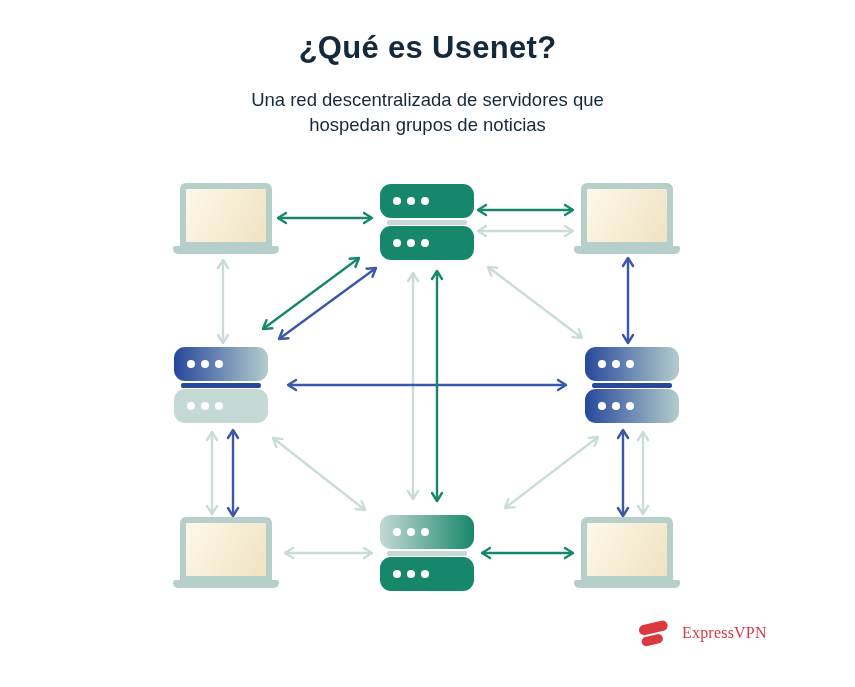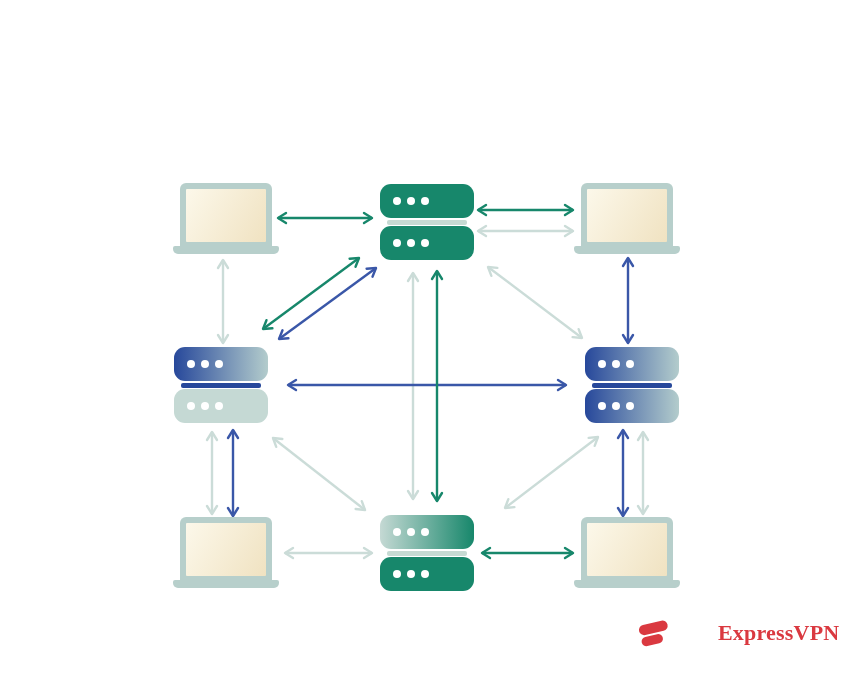--- a/index.html
+++ b/index.html
@@ -35,28 +35,35 @@
   .server.blue-mixed .b1{background:linear-gradient(90deg,var(--server-blue-dark),var(--server-blue-light));}
   .server.blue-mixed .b2{background:var(--server-pale);}
   .server.blue-mixed .sdiv{background:var(--server-blue-dark);}
   .server.green-mixed .b1{background:linear-gradient(90deg,var(--server-pale),var(--green));}
   .server.green-mixed .b2{background:var(--green);}
   .server.green-mixed .sdiv{background:var(--divider-pale);}
 
   
   .brand{position:absolute;top:617px;left:637px;display:flex;align-items:center;gap:11px;}
   .brand-icon{width:34px;height:32px;fill:var(--brand-red);}
-  .brand-text{font-family:"Liberation Serif",serif;font-size:22px;font-weight:700;
-              color:var(--brand-red);letter-spacing:.2px;margin-left:36px;}
+  .brand-text{font-family:"Liberation Serif",serif;font-size:16px;font-weight:400;
+              color:var(--brand-red);letter-spacing:.2px;}
 </style>
 </head>
 <body>
 
 <div class="canvas">
 
+  <div class="header">
+    <h1>¿Qué es Usenet?</h1>
+    <div class="subtitle">
+      <span>Una red descentralizada de servidores que</span>
+      <span>hospedan grupos de noticias</span>
+    </div>
+  </div>
 
   <svg id="arrow-layer" xmlns="http://www.w3.org/2000/svg" width="855" height="687" viewBox="0 0 855 687">
       <defs>
         <marker id="ah-green" viewBox="0 0 14 14" refX="11" refY="7" markerWidth="14" markerHeight="14" markerUnits="userSpaceOnUse" orient="auto-start-reverse">
           <path d="M3,2 L11,7 L3,12" fill="none" stroke="#17876B" stroke-width="2.4" stroke-linecap="round" stroke-linejoin="round"></path>
         </marker>
         <marker id="ah-pale" viewBox="0 0 14 14" refX="11" refY="7" markerWidth="14" markerHeight="14" markerUnits="userSpaceOnUse" orient="auto-start-reverse">
           <path d="M3,2 L11,7 L3,12" fill="none" stroke="#CBDCD8" stroke-width="2.4" stroke-linecap="round" stroke-linejoin="round"></path>
         </marker>
         <marker id="ah-blue" viewBox="0 0 14 14" refX="11" refY="7" markerWidth="14" markerHeight="14" markerUnits="userSpaceOnUse" orient="auto-start-reverse">

